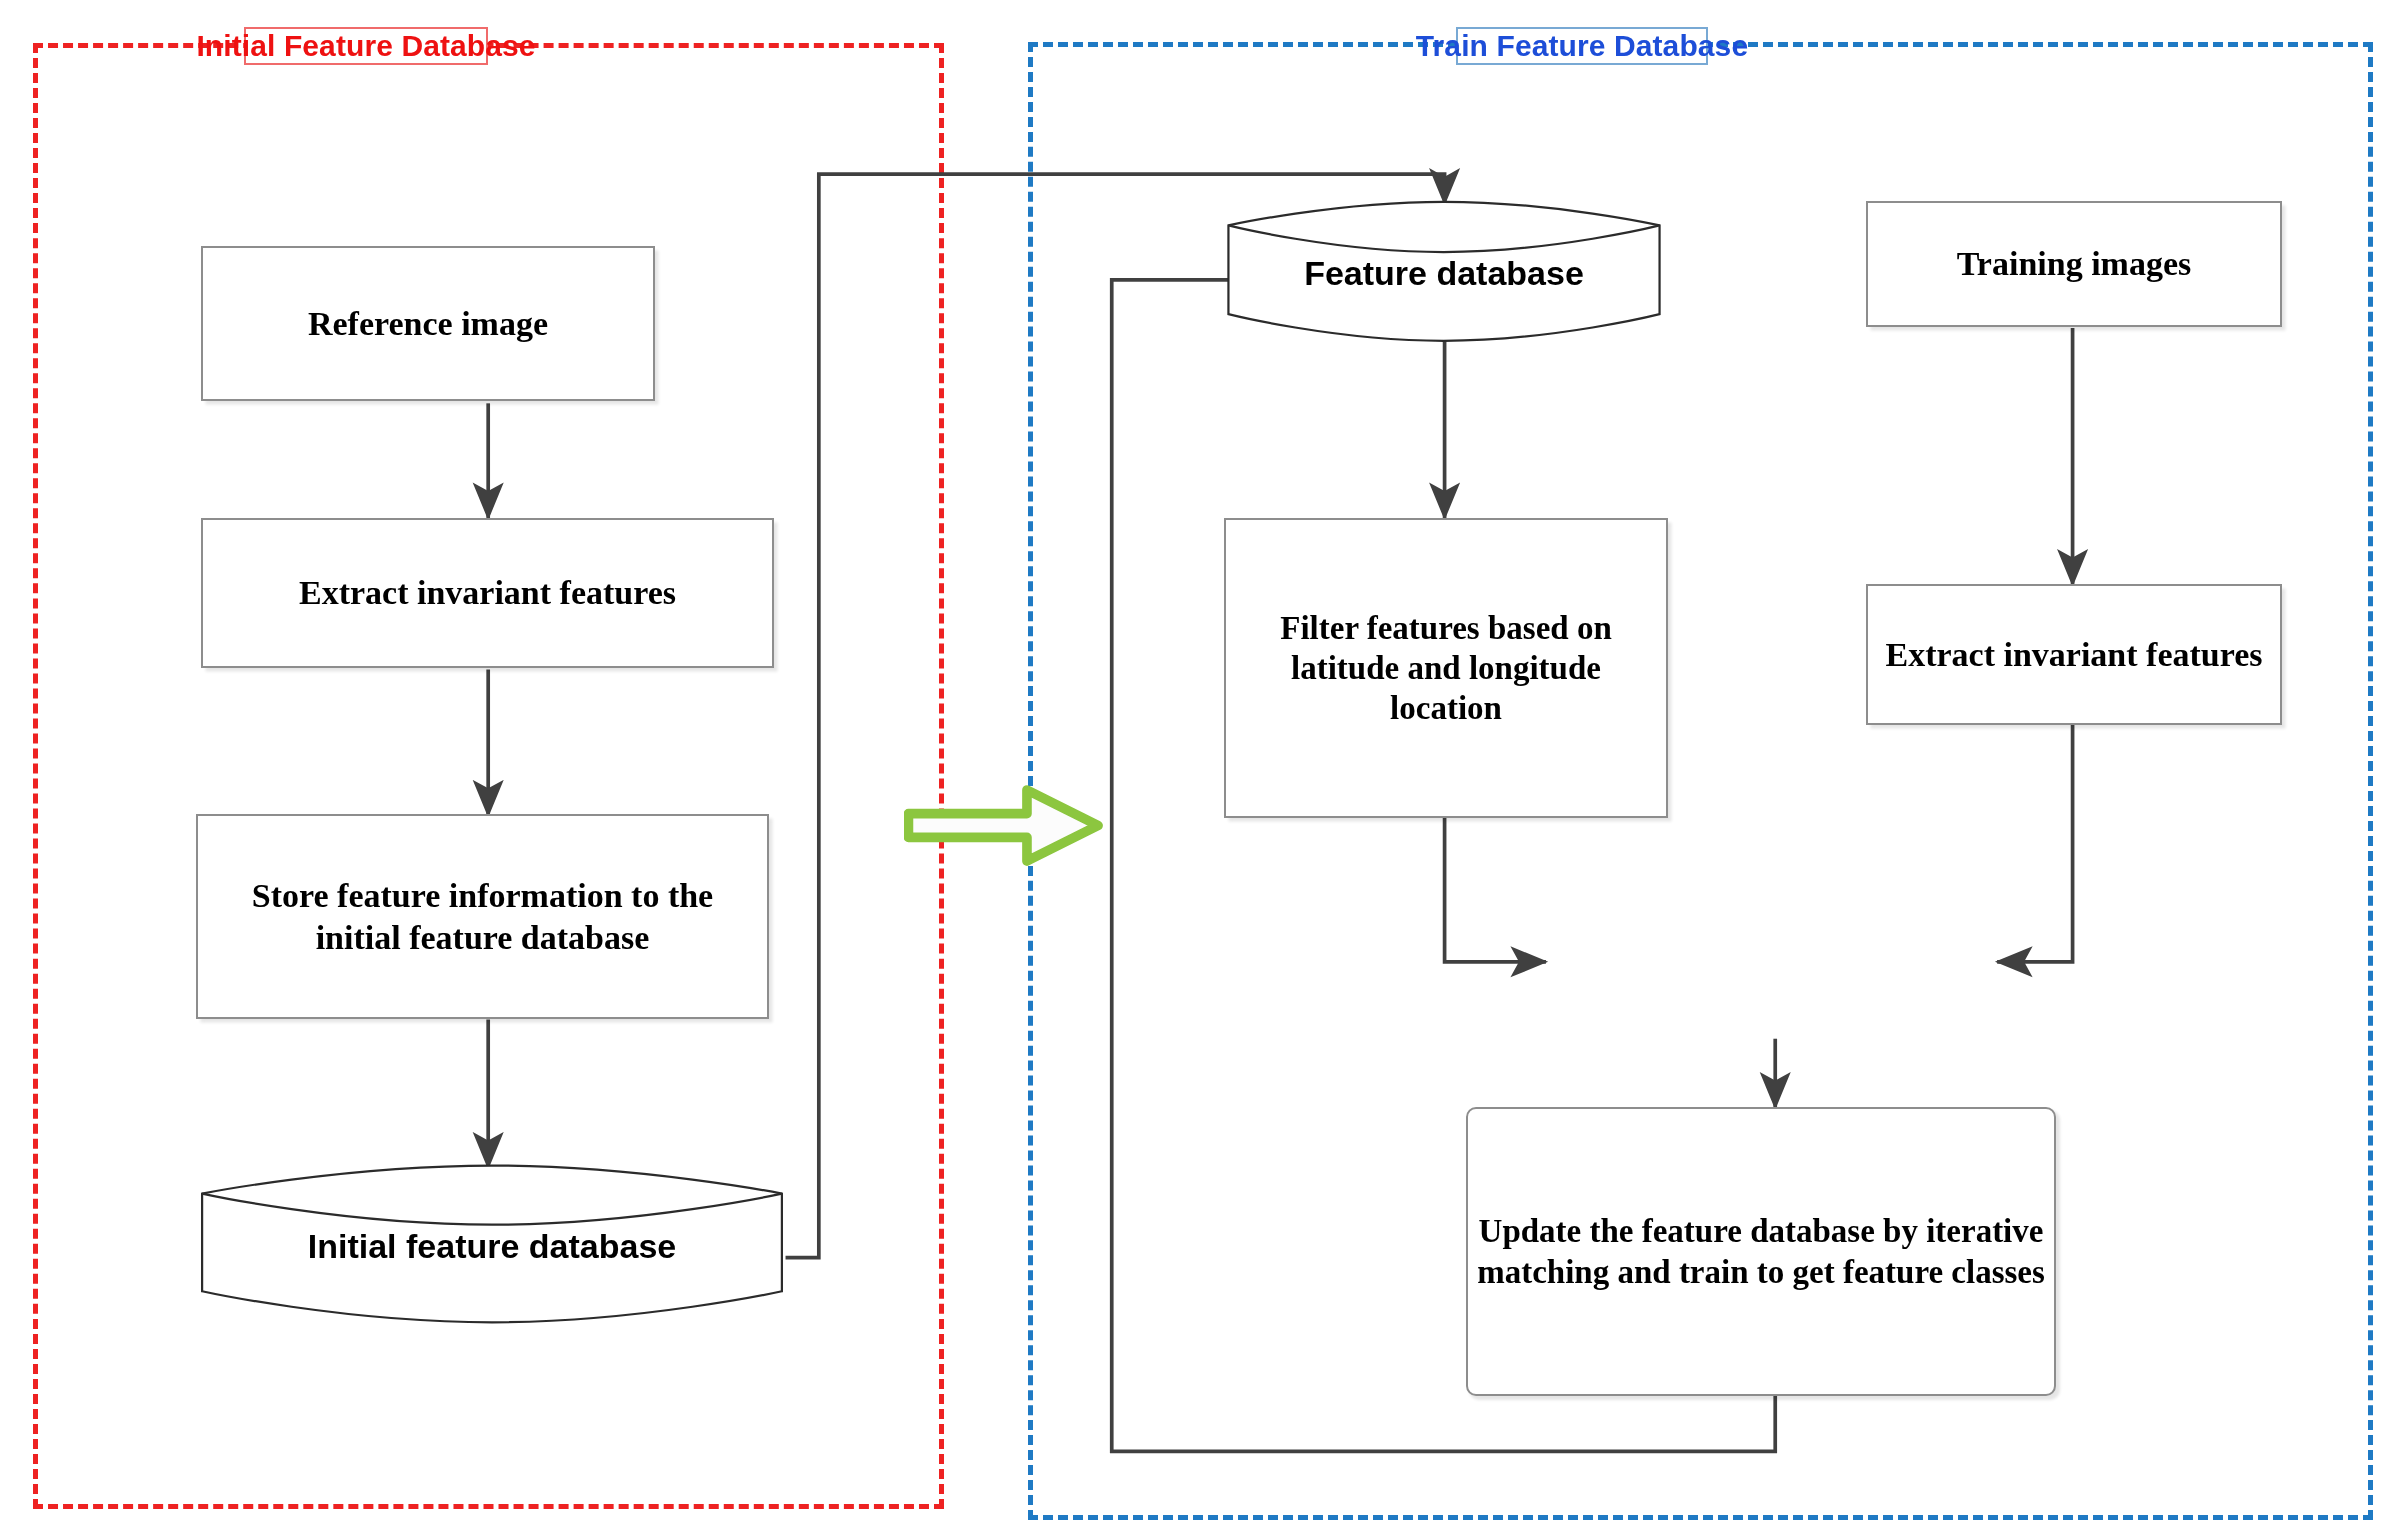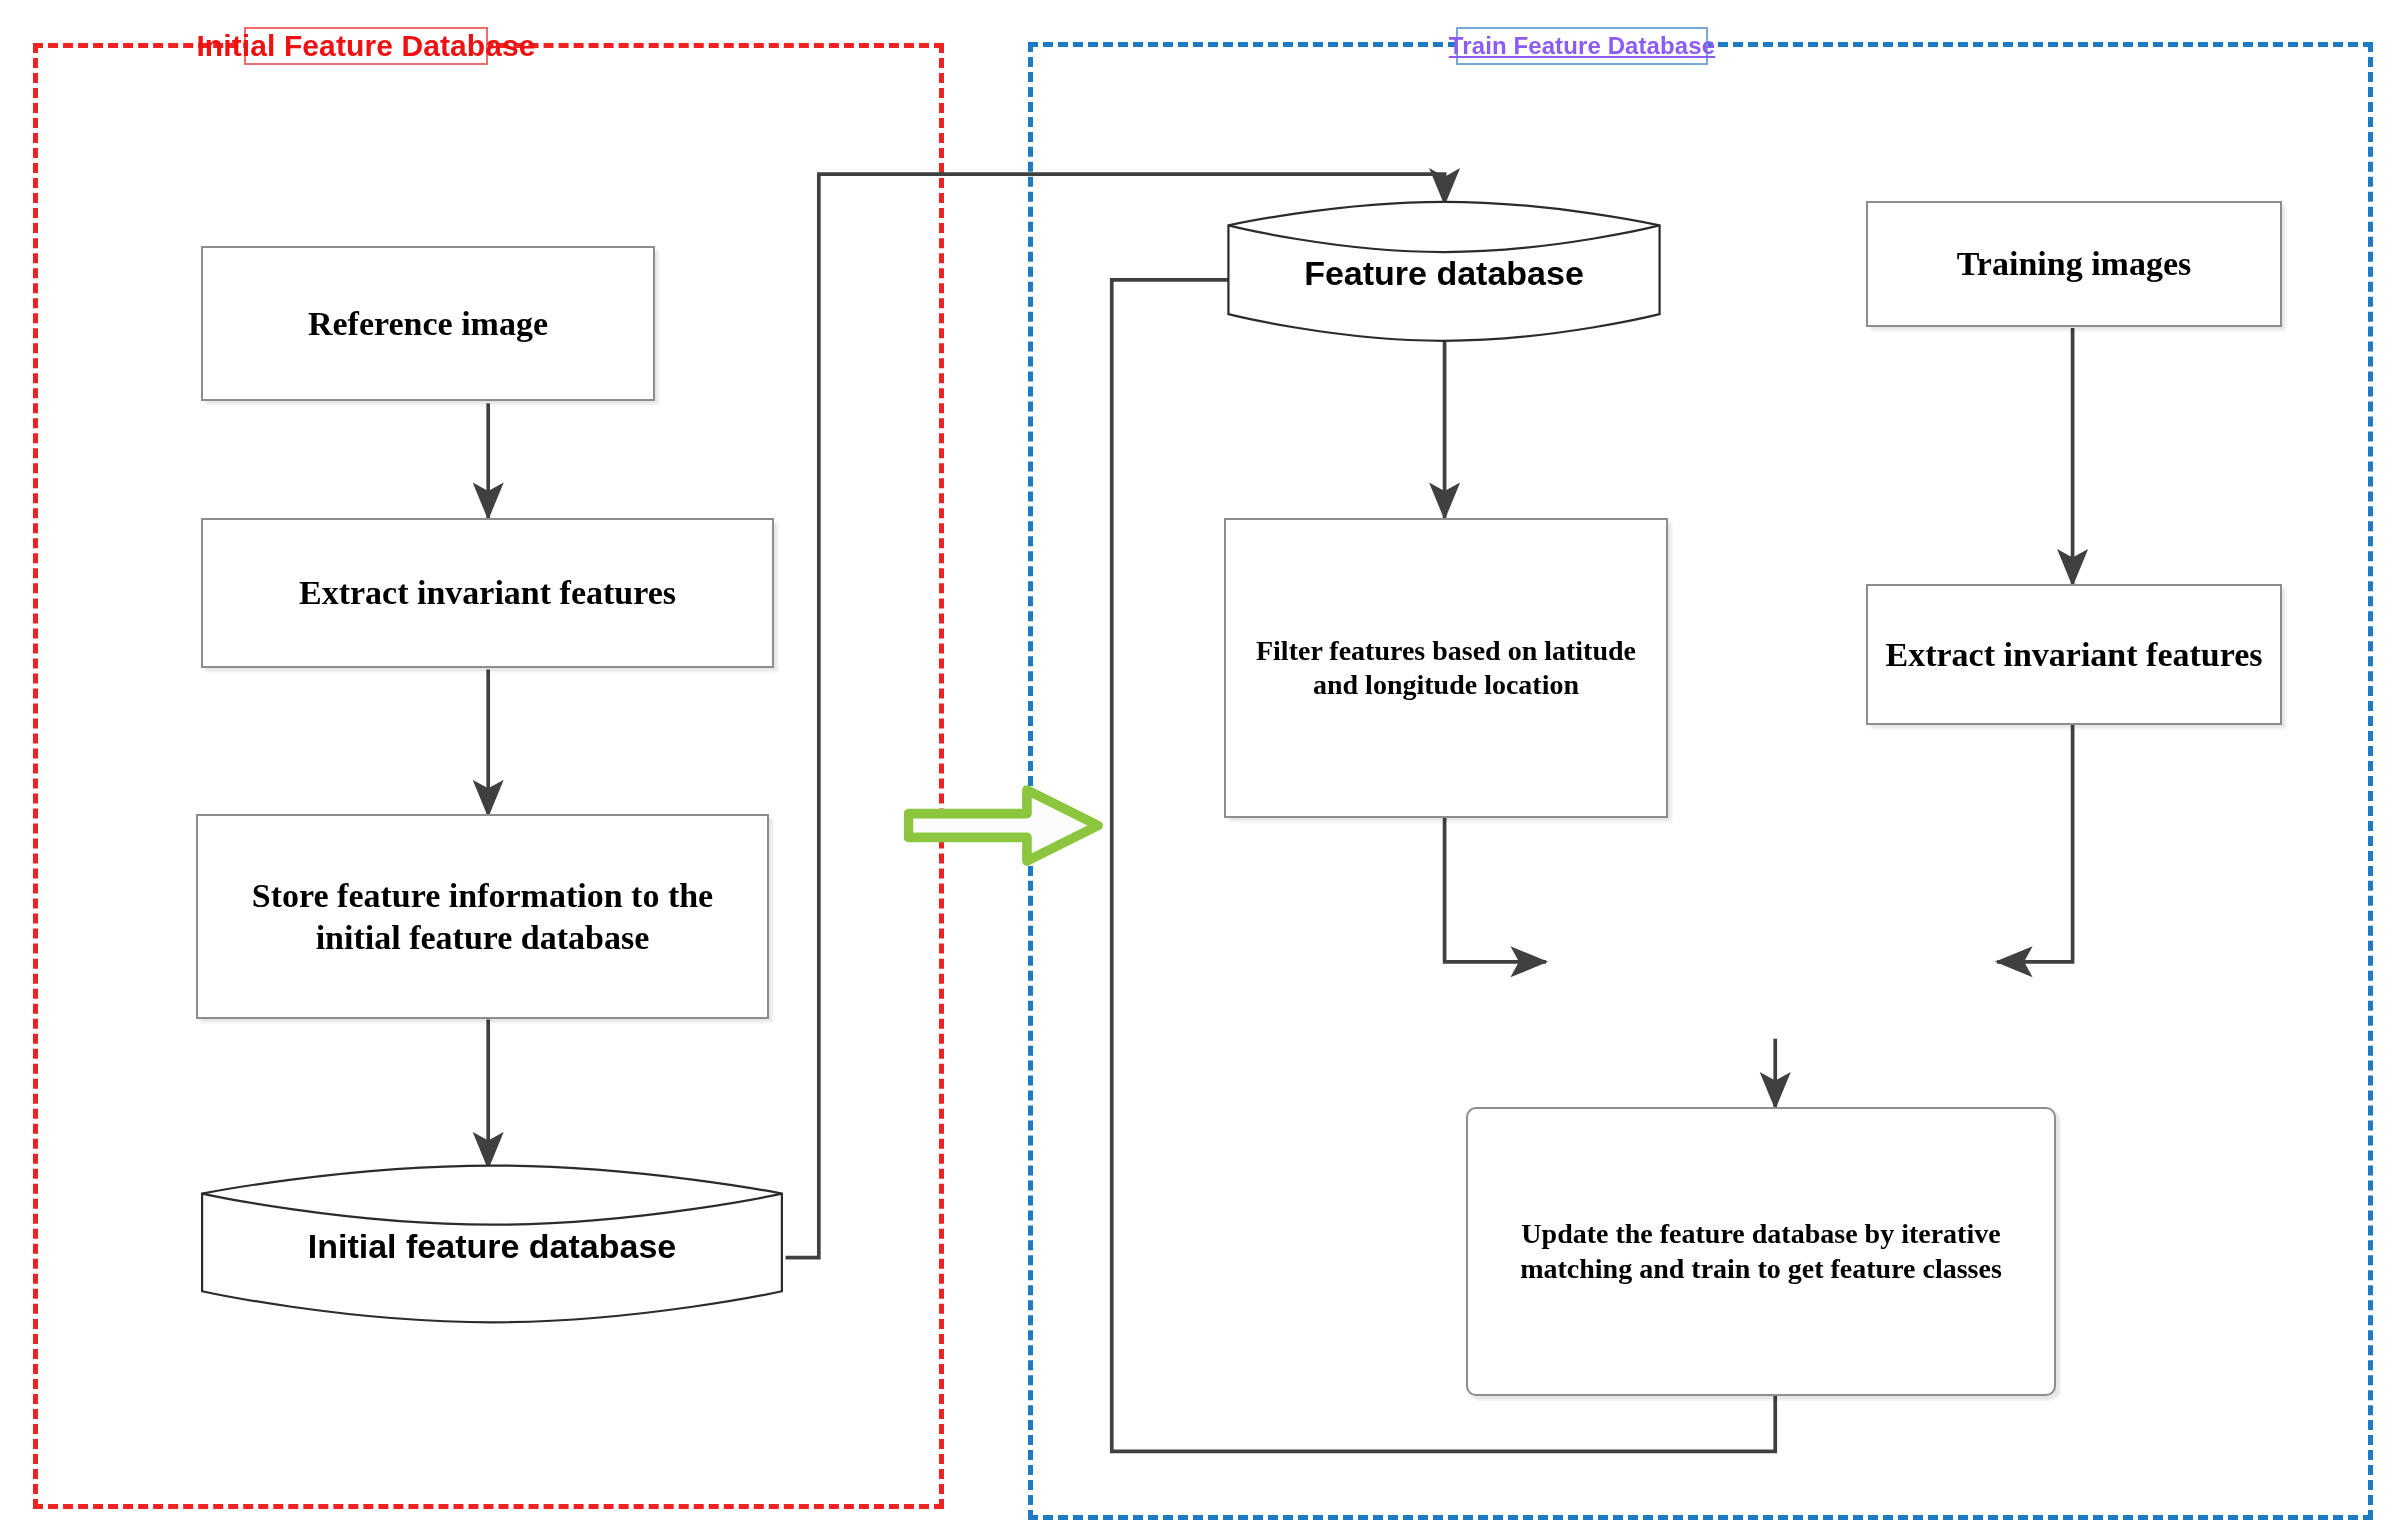--- a/index.html
+++ b/index.html
@@ -43,23 +43,22 @@
     letter-spacing: 0.1px;
     white-space: nowrap;
   }
   .group-title.red {
     border: 2.2px solid #f06b6b;
     color: #ee1111;
     font-size: 30px;
   }
   .group-title.blue {
     border: 2.2px solid #78a9d4;
-    color: #8b5cf6;
-    font-size: 24px;
-    text-decoration: underline;
+    color: #1d4ed8;
+    font-size: 30px;
   }
 
   
   .node {
     position: absolute;
     box-sizing: border-box;
     background: #ffffff;
     border: 2.2px solid #8d8d8d;
     box-shadow: 3.7px 3.7px 3px rgba(0,0,0,0.10);
     display: flex;
@@ -84,21 +83,21 @@
     color: #000;
     z-index: 3;
   }
   .cylinder svg { position: absolute; left: 0; top: 0; overflow: visible; }
   .cylinder .cyl-label { position: relative; z-index: 2; }
 
   
   .green-arrow { position: absolute; z-index: 4; }
 
   .txt-lg { font-size: 34px; }
-  .txt-md { font-size: 28px; }
+  .txt-md { font-size: 33px; }
 </style>
 </head>
 <body>
 
 <div id="canvas">
 
   <div class="group-box red" style="left:33px; top:43px; width:911px; height:1466px;"></div>
 
   <div class="group-box blue" style="left:1028px; top:42px; width:1345px; height:1478px;"></div>
 

